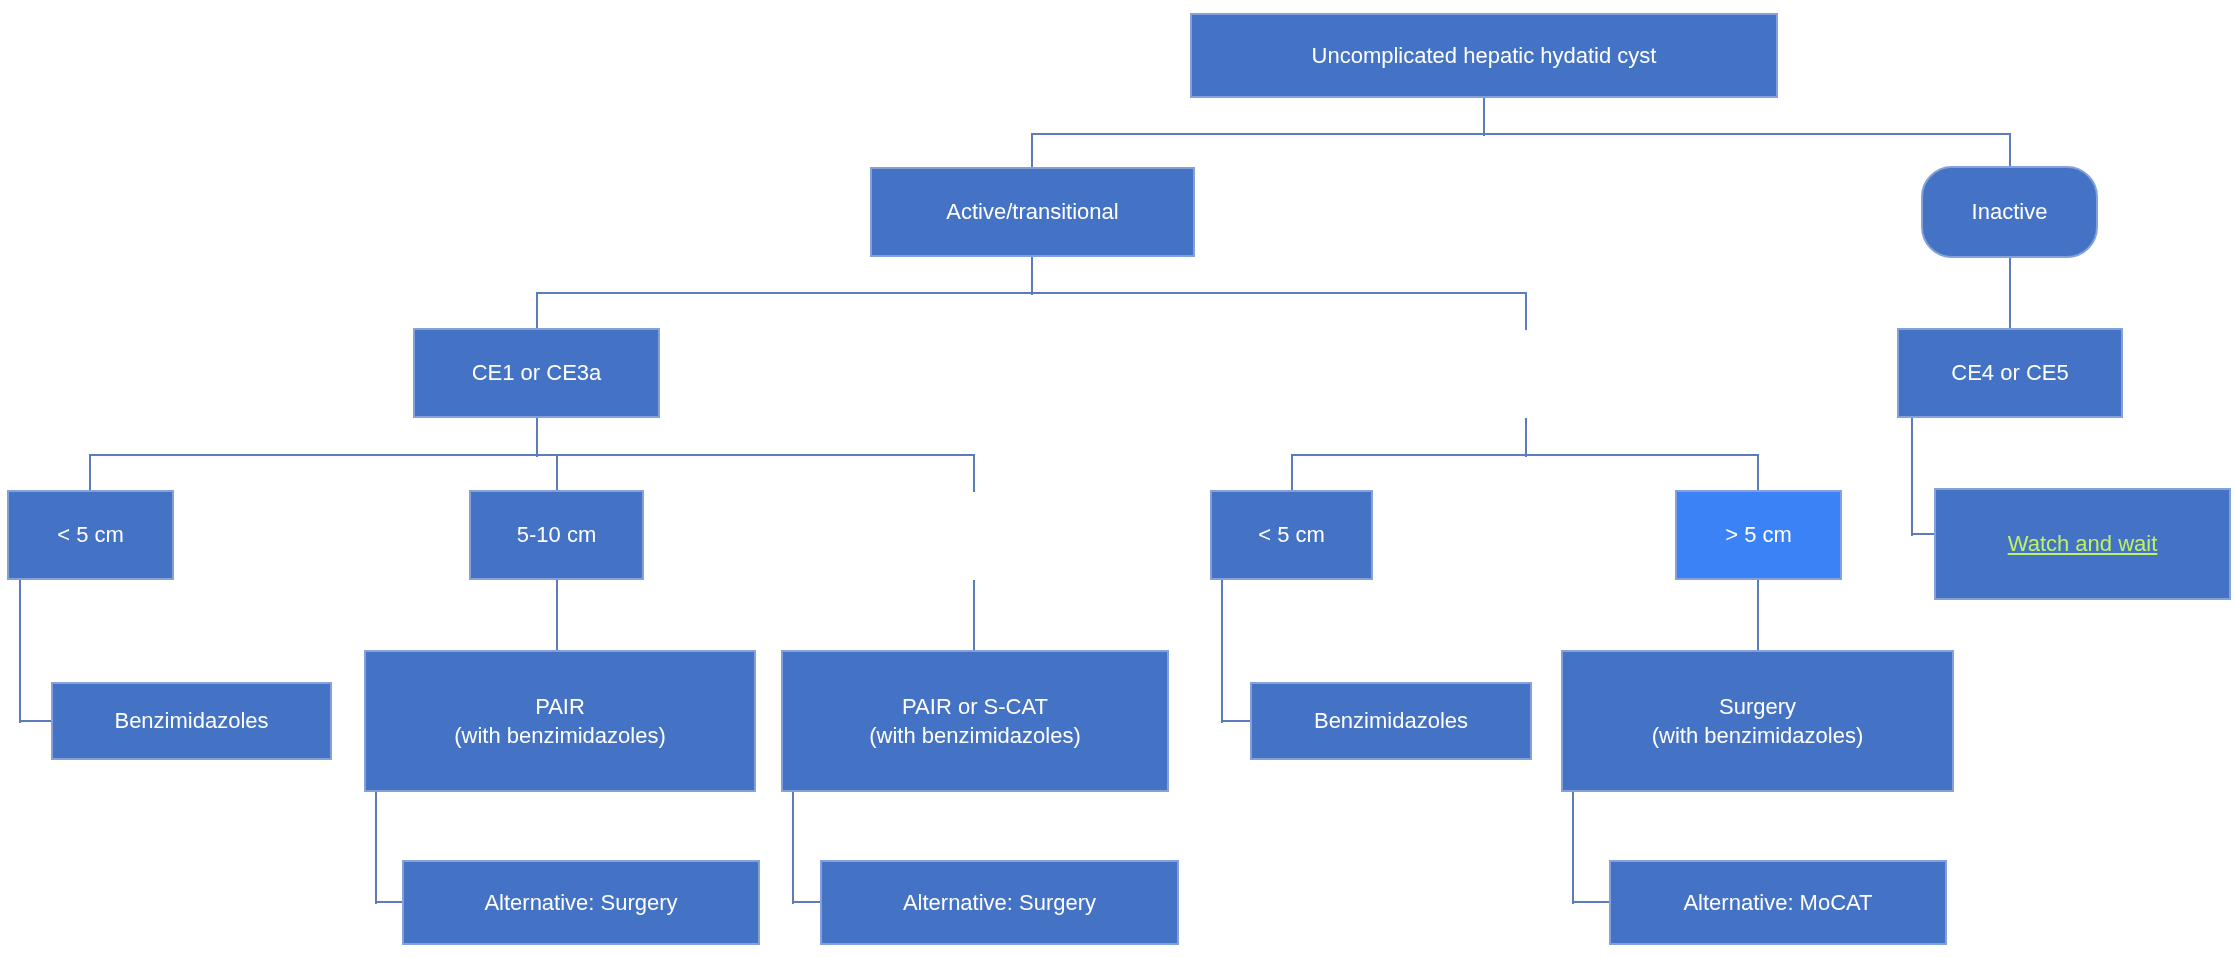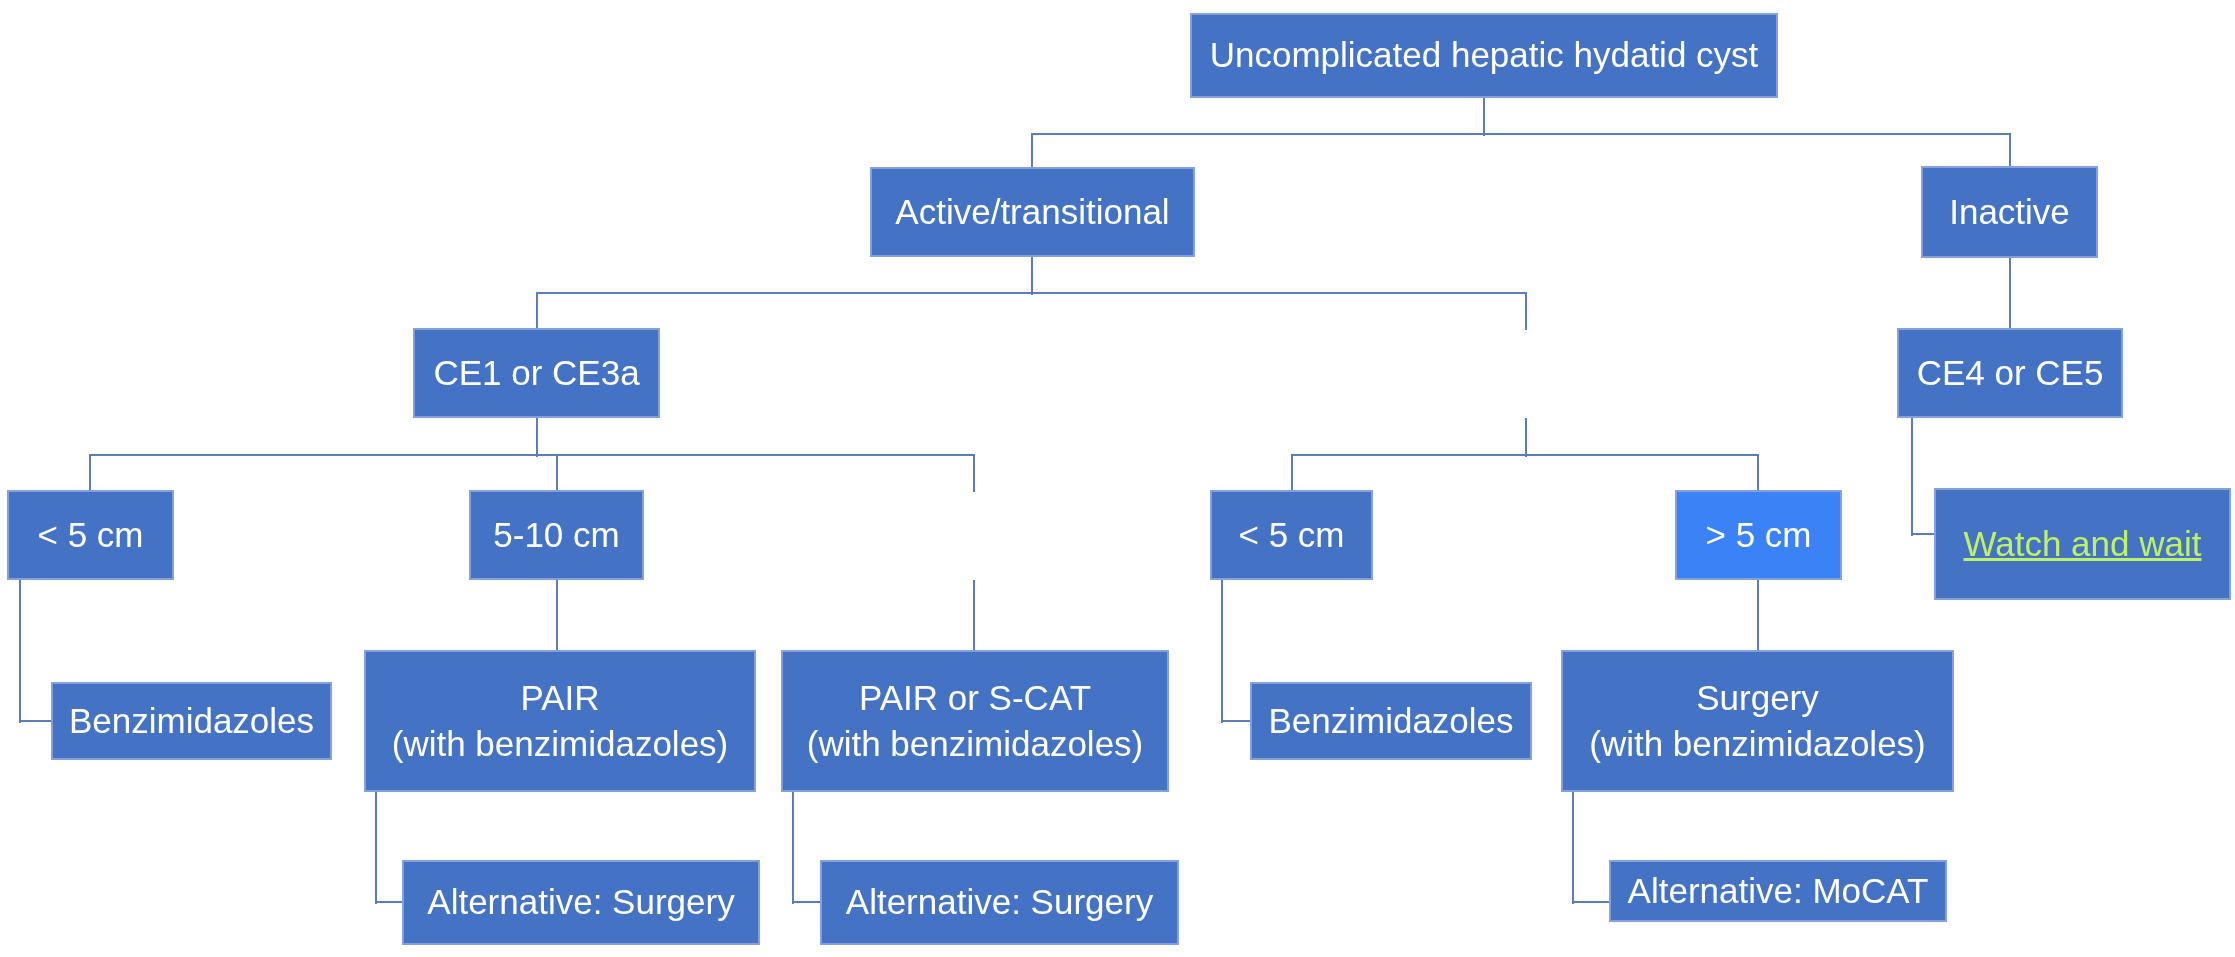--- a/index.html
+++ b/index.html
@@ -19,21 +19,21 @@
     position: absolute;
     box-sizing: border-box;
     display: flex;
     flex-direction: column;
     align-items: center;
     justify-content: center;
     text-align: center;
     background: #4472C4;
     border: 2px solid #eab308;
     color: #ffffff;
-    font-size: 35px;
+    font-size: 22px;
     line-height: 1.32;
     white-space: nowrap;
   }
   .node span { display: block; }
   .seg {
     position: absolute;
     background: #5B7DBE;
   }
 </style>
 </head>
@@ -72,21 +72,21 @@
     <div class="seg" style="left: 792px; top: 792px; width: 2px; height: 112px; background: rgb(91, 125, 190);"></div>
     <div class="seg" style="left: 792px; top: 901px; width: 29px; height: 2px; background: rgb(91, 125, 190);"></div>
     <div class="seg" style="left: 1572px; top: 792px; width: 2px; height: 112px; background: rgb(91, 125, 190);"></div>
     <div class="seg" style="left: 1572px; top: 901px; width: 38px; height: 2px; background: rgb(91, 125, 190);"></div>
     <div class="node" style="left: 1190px; top: 13px; width: 588px; height: 85px; background: rgb(68, 114, 196); border-color: rgb(132, 161, 219); color: rgb(255, 255, 255);">
       <span>Uncomplicated hepatic hydatid cyst</span>
     </div>
     <div class="node" style="left: 870px; top: 167px; width: 325px; height: 90px; background: rgb(68, 114, 196); border-color: rgb(132, 161, 219); color: rgb(255, 255, 255);">
       <span>Active/transitional</span>
     </div>
-    <div class="node" style="left: 1921px; top: 166px; width: 177px; height: 92px; background: rgb(68, 114, 196); border-color: rgb(132, 161, 219); color: rgb(255, 255, 255);">
+    <div class="node" style="left: 1921px; top: 166px; width: 177px; height: 92px; background: rgb(68, 114, 196); border-color: rgb(132, 161, 219); color: rgb(255, 255, 255); border-radius: 31px;">
       <span>Inactive</span>
     </div>
     <div class="node" style="left: 413px; top: 328px; width: 247px; height: 90px; background: rgb(68, 114, 196); border-color: rgb(132, 161, 219); color: rgb(255, 255, 255);">
       <span>CE1 or CE3a</span>
     </div>
     <div class="node" style="left: 1897px; top: 328px; width: 226px; height: 90px; background: rgb(68, 114, 196); border-color: rgb(132, 161, 219); color: rgb(255, 255, 255);">
       <span>CE4 or CE5</span>
     </div>
     <div class="node" style="left: 7px; top: 490px; width: 167px; height: 90px; background: rgb(68, 114, 196); border-color: rgb(132, 161, 219); color: rgb(255, 255, 255);">
       <span>&lt; 5 cm</span>
@@ -120,16 +120,16 @@
     <div class="node" style="left: 1561px; top: 650px; width: 393px; height: 142px; background: rgb(68, 114, 196); border-color: rgb(132, 161, 219); color: rgb(255, 255, 255);">
       <span>Surgery</span>
       <span>(with benzimidazoles)</span>
     </div>
     <div class="node" style="left: 402px; top: 860px; width: 358px; height: 85px; background: rgb(68, 114, 196); border-color: rgb(132, 161, 219); color: rgb(255, 255, 255);">
       <span>Alternative: Surgery</span>
     </div>
     <div class="node" style="left: 820px; top: 860px; width: 359px; height: 85px; background: rgb(68, 114, 196); border-color: rgb(132, 161, 219); color: rgb(255, 255, 255);">
       <span>Alternative: Surgery</span>
     </div>
-    <div class="node" style="left: 1609px; top: 860px; width: 338px; height: 62px; background: rgb(68, 114, 196); border-color: rgb(132, 161, 219); color: rgb(255, 255, 255); align-items: center;">
+    <div class="node" style="left: 1609px; top: 860px; width: 338px; height: 85px; background: rgb(68, 114, 196); border-color: rgb(132, 161, 219); color: rgb(255, 255, 255); align-items: center;">
       <span>Alternative: MoCAT</span>
     </div>
   </div>
 
 </body></html>

